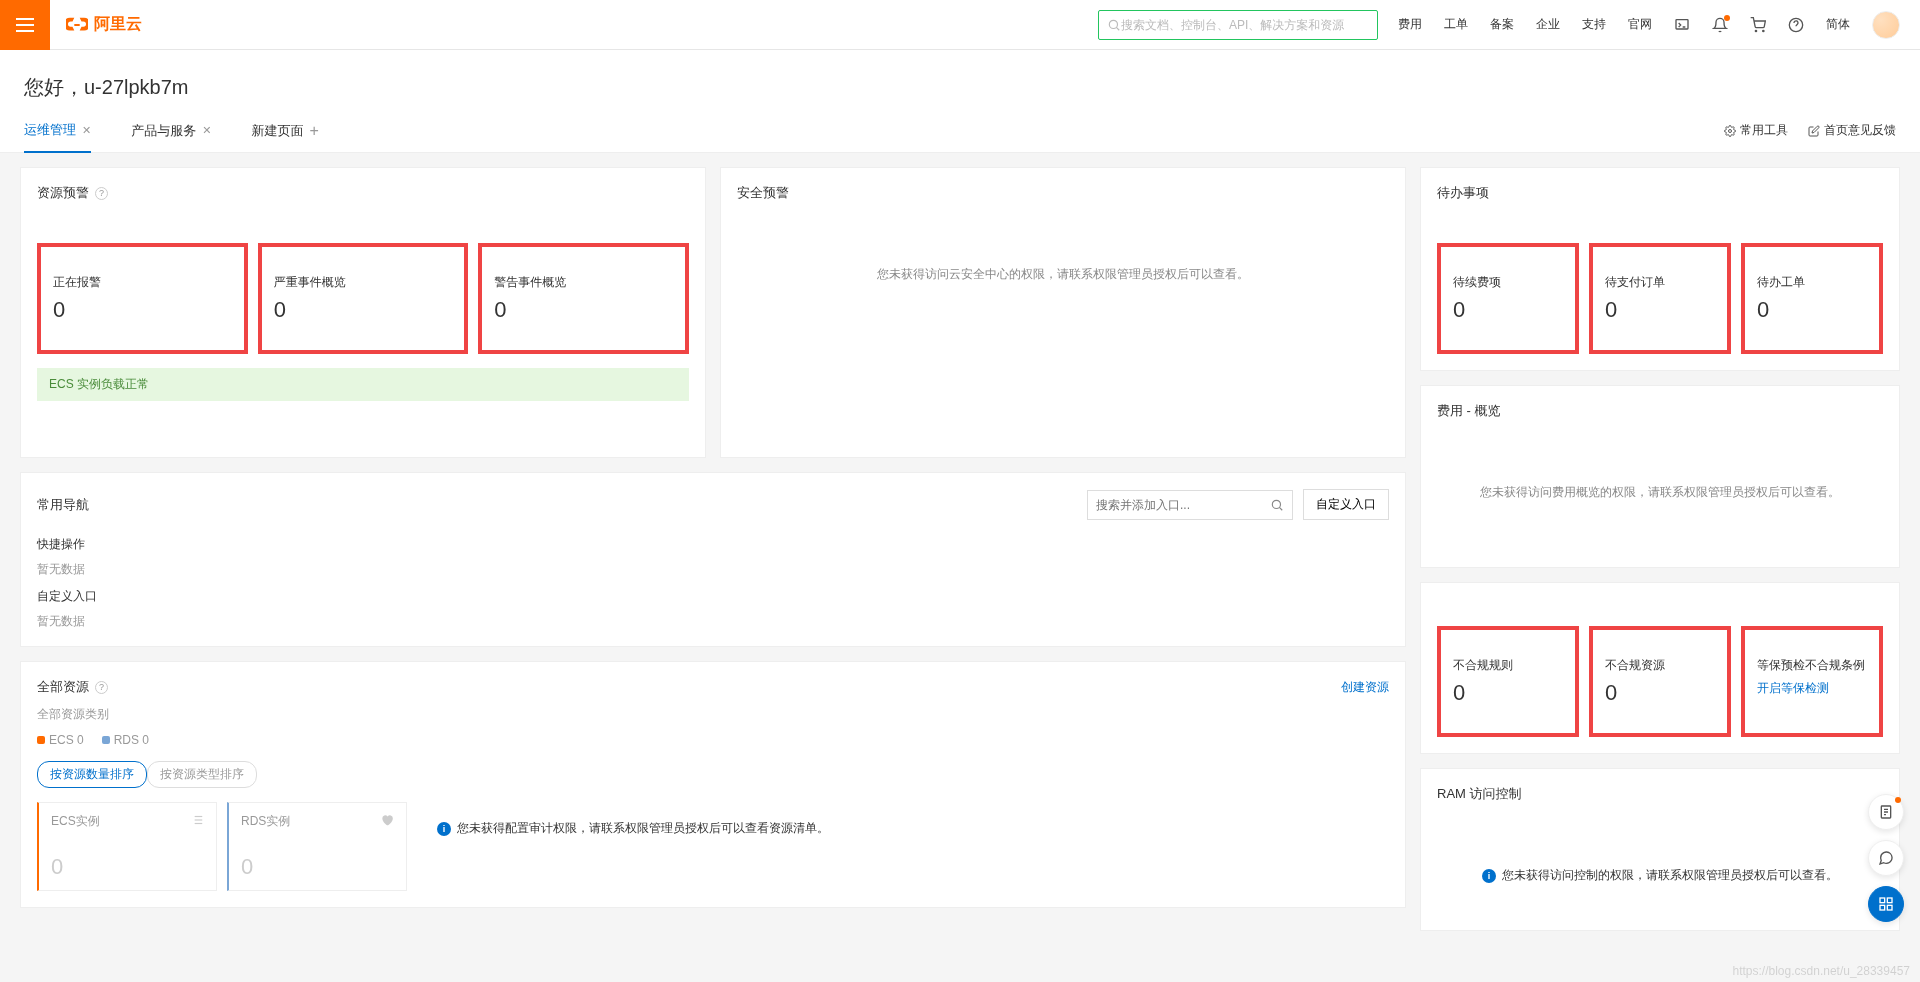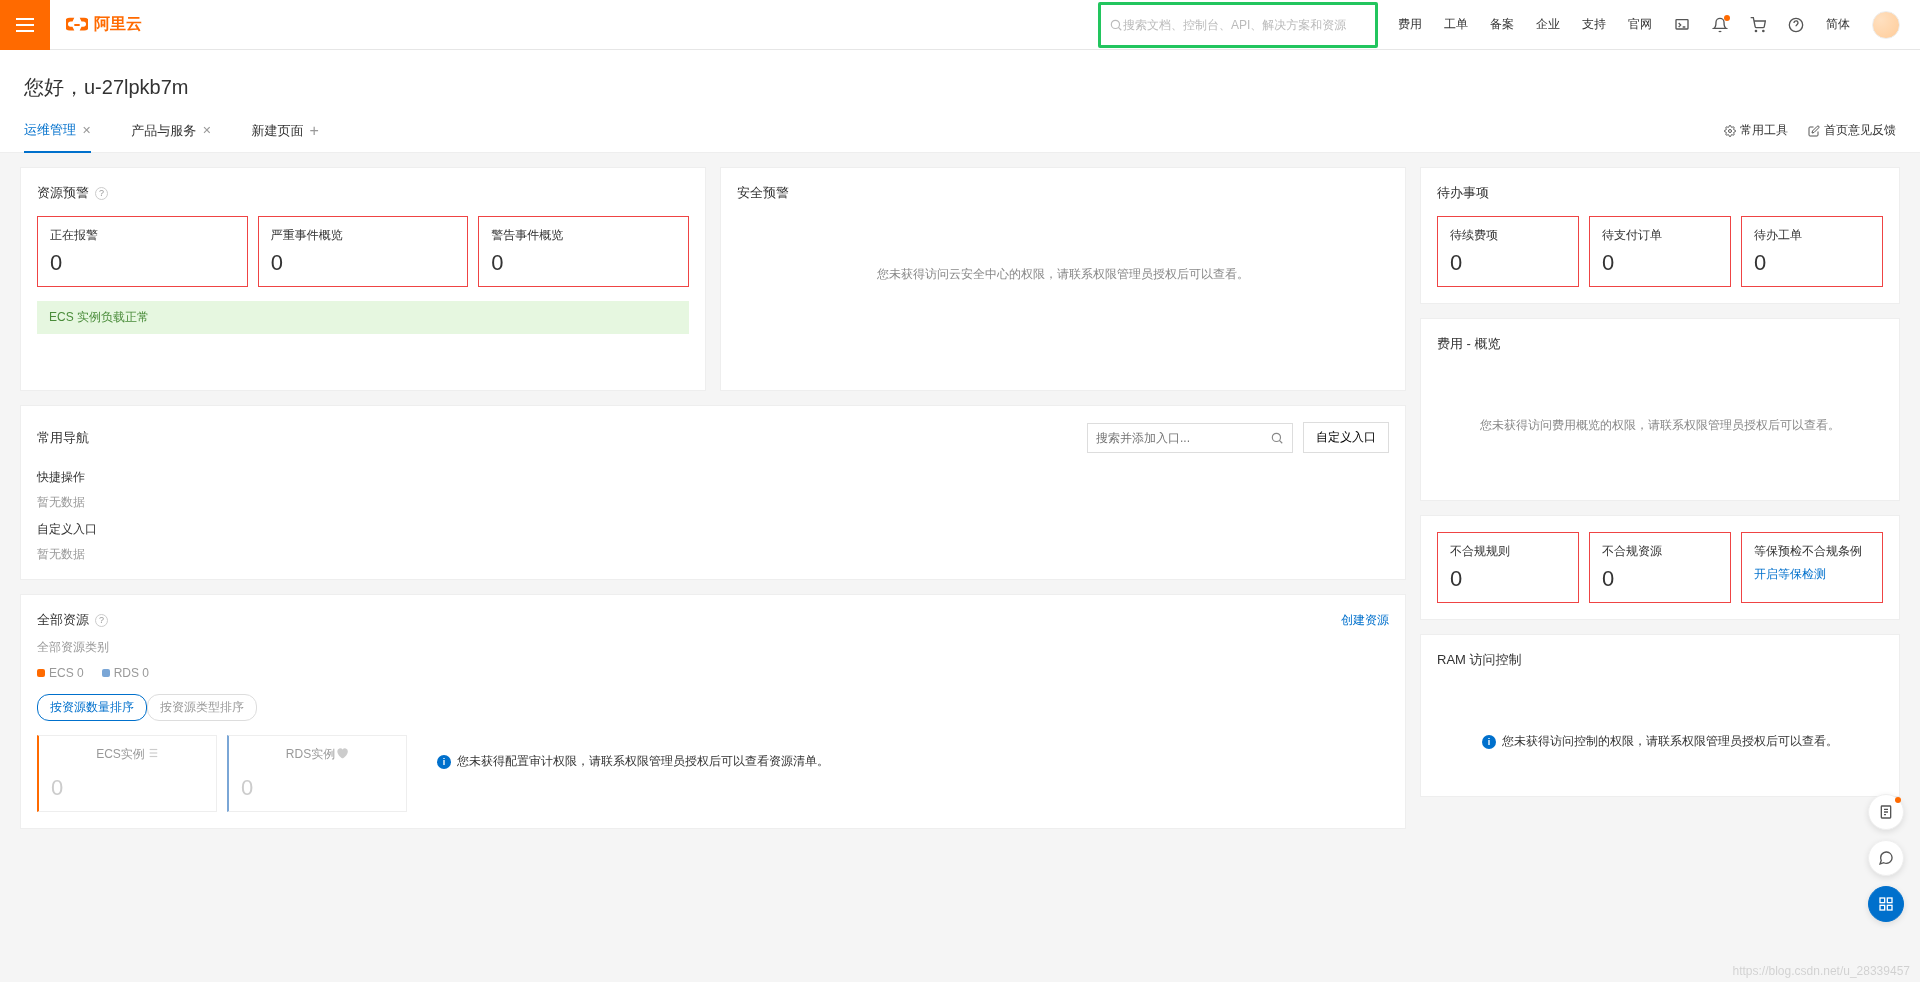--- a/index.html
+++ b/index.html
@@ -4,21 +4,21 @@
 <style>
 * { box-sizing: border-box; margin: 0; padding: 0; }
 body { font-family: -apple-system, BlinkMacSystemFont, "Segoe UI", "PingFang SC", "Microsoft YaHei", sans-serif; font-size: 12px; color: #333; background: #f5f5f5; }
 .topbar { display: flex; align-items: center; background: #fff; border-bottom: 1px solid #e6e6e6; height: 50px; }
 .hamburger { width: 50px; height: 50px; background: #FF6A00; display: flex; align-items: center; justify-content: center; cursor: pointer; }
 .hamburger-lines { width: 18px; height: 14px; position: relative; }
 .hamburger-lines span { display: block; height: 2px; background: #fff; margin-bottom: 4px; }
 .logo { display: flex; align-items: center; padding: 0 16px; font-size: 16px; color: #FF6A00; font-weight: 700; }
 .logo-icon { display: inline-flex; margin-right: 6px; }
 .top-spacer { flex: 1; }
-.search-box { width: 280px; height: 46px; border: 3px solid #22c55e; border-radius: 2px; display: flex; align-items: center; padding: 0 8px; color: #bbb; }
+.search-box { width: 280px; height: 30px; border: 1px solid #22c55e; border-radius: 2px; display: flex; align-items: center; padding: 0 8px; color: #bbb; }
 .search-box input { border: none; outline: none; flex: 1; font-size: 12px; background: transparent; }
 .search-box input::placeholder { color: #bbb; }
 .top-links { display: flex; align-items: center; gap: 22px; padding: 0 20px; }
 .top-link { color: #333; cursor: pointer; font-size: 12px; }
 .top-icon { width: 16px; height: 16px; cursor: pointer; position: relative; display: inline-flex; align-items: center; justify-content: center; }
 .top-icon .dot { position: absolute; top: -2px; right: -2px; width: 6px; height: 6px; background: #ff6a00; border-radius: 50%; }
 .avatar { width: 28px; height: 28px; border-radius: 50%; background: radial-gradient(circle at 30% 30%, #ffe0c0, #ffcc99); border: 1px solid #eee; cursor: pointer; }
 .content { background: #fff; margin: 0; padding: 0; }
 .greeting { font-size: 20px; font-weight: 500; padding: 24px 24px 8px; color: #333; }
 .tabs-row { display: flex; align-items: center; padding: 0 24px; border-bottom: 1px solid #eee; gap: 12px; }
@@ -30,21 +30,21 @@
 .tabs-right a { color: #333; cursor: pointer; display: flex; align-items: center; gap: 4px; font-size: 12px; }
 .dashboard { background: #f5f5f5; padding: 14px 20px; display: flex; gap: 14px; }
 .col-left { flex: 1; display: flex; flex-direction: column; gap: 14px; }
 .col-right { width: 480px; display: flex; flex-direction: column; gap: 14px; }
 .two-col { display: flex; gap: 14px; }
 .two-col > .panel { flex: 1; }
 .panel { background: #fff; border: 1px solid #eee; padding: 16px; }
 .panel-title { font-size: 13px; font-weight: 500; margin-bottom: 14px; display: flex; align-items: center; gap: 6px; }
 .help-icon { width: 13px; height: 13px; border: 1px solid #ccc; border-radius: 50%; display: inline-flex; align-items: center; justify-content: center; font-size: 9px; color: #999; }
 .stat-row { display: flex; gap: 10px; }
-.stat-box { flex: 1; border: 1px solid #ef4444; padding: 10px 12px; min-height: 70px; }
+.stat-box { flex: 1; border: 4px solid #ef4444; padding: 27px 12px; min-height: 70px; margin-top: 27px; }
 .stat-label { font-size: 12px; color: #333; margin-bottom: 6px; }
 .stat-value { font-size: 22px; font-weight: 400; color: #333; }
 .ecs-banner { background: #e6f7e0; color: #4a8c3a; padding: 8px 12px; margin-top: 14px; font-size: 12px; }
 .center-msg { text-align: center; color: #888; font-size: 12px; padding: 50px 0; }
 .nav-row { display: flex; justify-content: space-between; align-items: center; margin-bottom: 16px; }
 .nav-right { display: flex; gap: 10px; align-items: center; }
 .nav-search { border: 1px solid #ddd; height: 30px; display: flex; align-items: center; padding: 0 8px; width: 206px; }
 .nav-search input { border: none; outline: none; flex: 1; font-size: 12px; }
 .btn-outline { border: 1px solid #ddd; background: #fff; padding: 6px 12px; cursor: pointer; font-size: 12px; }
 .sub-label { font-size: 12px; color: #333; margin-top: 10px; margin-bottom: 8px; }
@@ -54,21 +54,21 @@
 .res-cat { color: #999; font-size: 12px; margin-bottom: 10px; }
 .res-legend { display: flex; gap: 18px; font-size: 12px; color: #999; margin-bottom: 14px; }
 .legend-dot { display: inline-block; width: 8px; height: 8px; border-radius: 2px; margin-right: 4px; }
 .pill-row { display: flex; margin-bottom: 14px; }
 .pill { border: 1px solid #ddd; border-radius: 12px; padding: 4px 12px; font-size: 12px; color: #999; cursor: pointer; }
 .pill.active { border-color: #0070cc; color: #0070cc; }
 .instance-row { display: flex; gap: 10px; }
 .instance-box { width: 180px; border: 1px solid #eee; padding: 10px 12px; position: relative; }
 .instance-box.ecs { border-left: 2px solid #ff6a00; }
 .instance-box.rds { border-left: 2px solid #7aa6d6; }
-.instance-label { font-size: 12px; color: #999; margin-bottom: 12px; display: flex; justify-content: center; }
+.instance-label { font-size: 12px; color: #999; margin-bottom: 24px; display: flex; justify-content: space-between; }
 .instance-val { font-size: 22px; color: #ccc; }
 .info-msg { display: flex; align-items: center; gap: 6px; font-size: 12px; padding: 18px 0 0 20px; color: #333; }
 .info-icon { width: 14px; height: 14px; background: #0070cc; border-radius: 50%; color: #fff; display: inline-flex; align-items: center; justify-content: center; font-size: 9px; font-weight: bold; }
 .float-btns { position: fixed; right: 16px; bottom: 60px; display: flex; flex-direction: column; gap: 10px; }
 .float-btn { width: 36px; height: 36px; border-radius: 50%; background: #fff; border: 1px solid #eee; display: flex; align-items: center; justify-content: center; cursor: pointer; box-shadow: 0 2px 6px rgba(0,0,0,0.1); position: relative; }
 .float-btn.primary { background: #0070cc; border-color: #0070cc; color: #fff; }
 .float-btn .dot { position: absolute; top: 2px; right: 2px; width: 6px; height: 6px; background: #ff6a00; border-radius: 50%; }
 .watermark { position: fixed; right: 10px; bottom: 4px; color: rgba(0,0,0,0.15); font-size: 12px; }
 svg { display: block; }
 </style>

